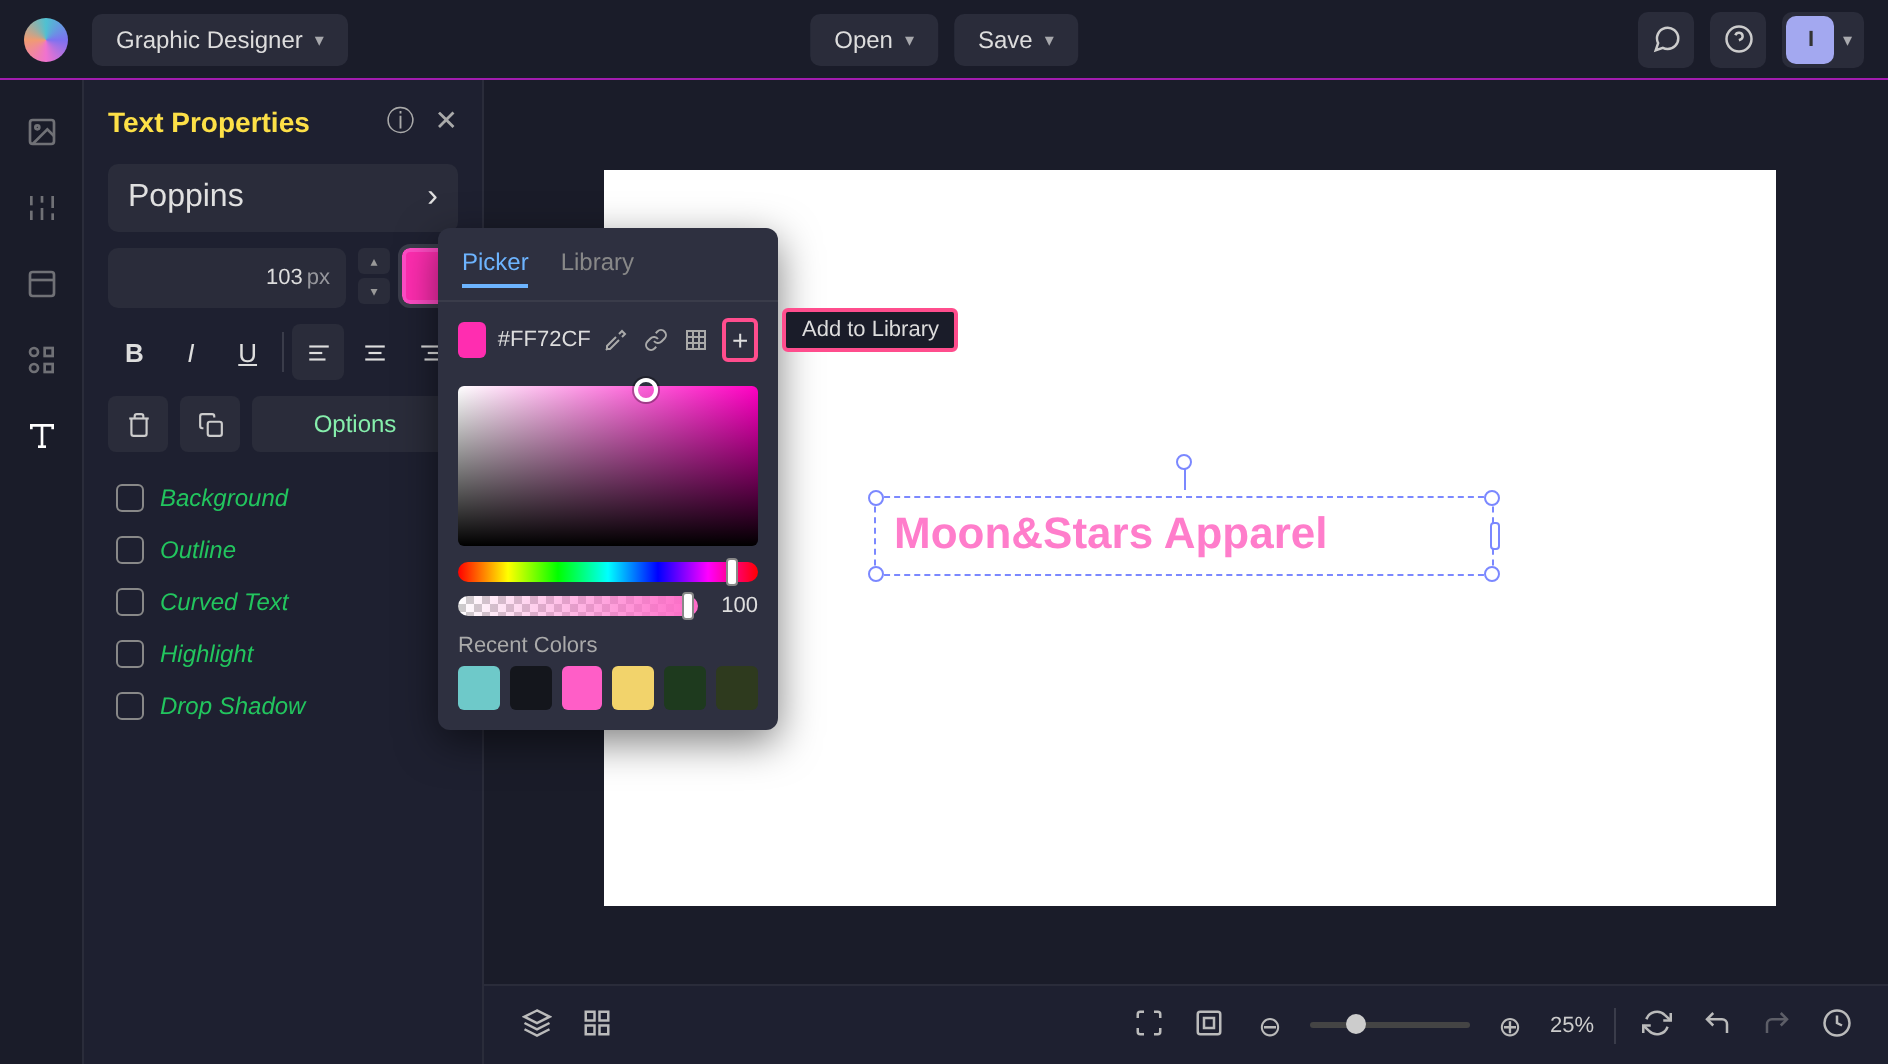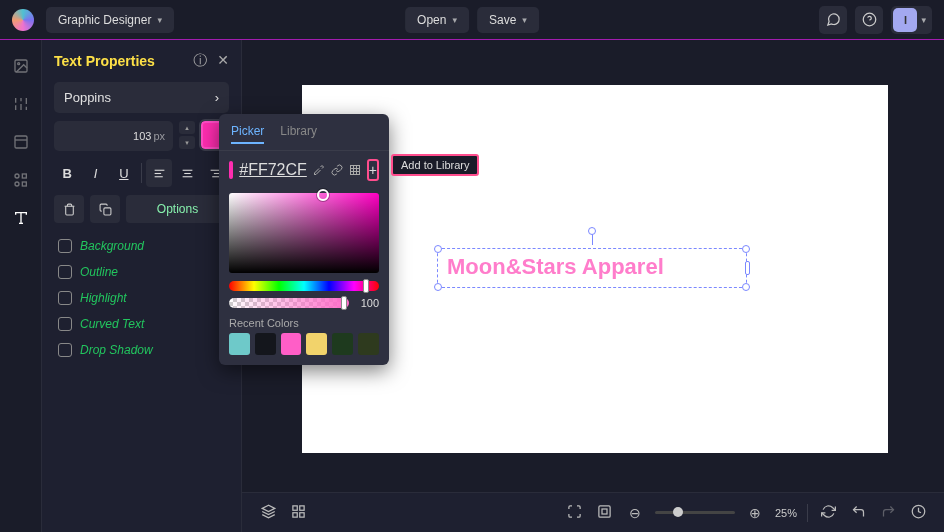--- a/index.html
+++ b/index.html
@@ -17,21 +17,21 @@
     
     .main { display: flex; height: calc(532px - 40px); }
     .rail { width: 42px; border-right: 1px solid #2a2c3a; display: flex; flex-direction: column; align-items: center; padding-top: 16px; gap: 18px; }
     .rail-icon { width: 20px; height: 20px; opacity: 0.6; cursor: pointer; color: #aaa; display:flex; align-items:center; justify-content:center; font-size:15px;}
     .rail-icon.active { opacity: 1; color: #fff; }
     
     .sidebar { width: 200px; border-right: 1px solid #2a2c3a; padding: 12px; background: #1e2030; }
     .panel-header { display: flex; align-items: center; justify-content: space-between; margin-bottom: 12px; }
     .panel-title { font-size: 14px; font-weight: 700; color: #fde047; }
     .panel-icons { display: flex; gap: 10px; color: #aaa; font-size: 14px; }
-    .font-row { background: #2a2c3a; border-radius: 5px; padding: 8px 10px; font-size: 13px; display: flex; justify-content: space-between; align-items: center; margin-bottom: 8px; cursor: pointer; }
+    .font-row { background: #2a2c3a; border-radius: 5px; padding: 8px 10px; font-size: 16px; display: flex; justify-content: space-between; align-items: center; margin-bottom: 8px; cursor: pointer; }
     .field-row { display: flex; gap: 6px; margin-bottom: 8px; align-items: stretch; }
     .size-input { flex: 1; background: #2a2c3a; border: none; border-radius: 5px; padding: 6px 8px; text-align: right; font-size: 11px; color: #ddd; display:flex; align-items:center; justify-content:flex-end; gap:2px;}
     .spin { width: 16px; display: flex; flex-direction: column; }
     .spin div { height: 13px; background: #2a2c3a; border-radius: 3px; margin-bottom: 2px; display:flex;align-items:center;justify-content:center;font-size:7px;color:#999;}
     .swatch-big { width: 28px; height: 28px; background: #ff2db0; border-radius: 4px; border: 2px solid #ff4dc5; outline: 2px solid #3a3c4a; }
     .fmt-row { display: flex; gap: 2px; margin-bottom: 8px; }
     .fmt-btn { flex: 1; height: 28px; background: transparent; border: none; color: #ddd; border-radius: 4px; cursor: pointer; font-size: 13px; display:flex;align-items:center;justify-content:center;}
     .fmt-btn.active { background: #2a2c3a; }
     .fmt-sep { width: 1px; background: #3a3c4a; margin: 4px 2px; }
     .action-row { display: flex; gap: 6px; margin-bottom: 10px; }
@@ -50,21 +50,21 @@
     .sel-handle.mr { right: -4px; top:50%; transform:translateY(-50%); border-radius:2px; width:5px;height:14px;}
     .rot-line { position: absolute; left: 50%; top: -18px; width: 1px; height: 14px; background: #7b88ff; }
     .canvas-text { position: absolute; left: 205px; top: 214px; font-size: 22px; color: #ff7dcb; font-weight: 700; }
     
     .color-panel { position: absolute; left: 219px; top: 114px; width: 170px; background: #2e3040; border-radius: 6px; padding: 0 0 10px 0; box-shadow: 0 6px 20px rgba(0,0,0,0.5); z-index: 10; }
     .cp-tabs { display: flex; gap: 16px; padding: 10px 12px 6px; font-size: 12px; border-bottom: 1px solid #3a3c4a; }
     .cp-tab { color: #888; cursor: pointer; padding-bottom: 4px; }
     .cp-tab.active { color: #6db4ff; border-bottom: 2px solid #6db4ff; }
     .cp-hex-row { display: flex; align-items: center; gap: 6px; padding: 8px 10px; }
     .cp-swatch { width: 18px; height: 18px; background: #ff2db0; border-radius: 3px; }
-    .cp-hex { font-size: 16px; color: #ddd; flex: 1; text-decoration: underline; }
+    .cp-hex { font-size: 11px; color: #ddd; flex: 1; }
     .cp-tool { width: 18px; height: 18px; color: #aaa; display:flex;align-items:center;justify-content:center;font-size:12px;cursor:pointer;}
     .cp-add { width: 22px; height: 22px; border: 2px solid #ff4d8d; border-radius: 3px; display:flex;align-items:center;justify-content:center;color:#ddd;font-size:14px;cursor:pointer;}
     .cp-tooltip { position: absolute; left: 172px; top: 40px; background: #1a1c29; border: 2px solid #ff4d8d; padding: 3px 8px; font-size: 11px; color: #ddd; border-radius: 3px; white-space: nowrap; }
     .cp-gradient { margin: 4px 10px 8px; height: 80px; border-radius: 3px; background: linear-gradient(to bottom, transparent, #000), linear-gradient(to right, #fff, #ff00c3); position: relative; }
     .cp-cursor { position: absolute; width: 12px; height: 12px; border: 2px solid #fff; border-radius: 50%; right: 50px; top: -4px; box-shadow: 0 0 0 1px rgba(0,0,0,0.3); }
     .cp-hue { margin: 0 10px 6px; height: 10px; border-radius: 5px; background: linear-gradient(to right, red, yellow, lime, cyan, blue, magenta, red); position: relative; }
     .cp-hue-thumb { position: absolute; right: 10px; top: -2px; width: 6px; height: 14px; background: #fff; border-radius: 2px; border:1px solid #888;}
     .cp-alpha-row { display: flex; align-items: center; gap: 6px; margin: 0 10px 8px; }
     .cp-alpha { flex: 1; height: 10px; border-radius: 5px; background: linear-gradient(to right, transparent, #ff6bc8), repeating-conic-gradient(#ccc 0 25%, #fff 0 50%) 0 0/8px 8px; position: relative; }
     .cp-alpha-thumb { position: absolute; right: 2px; top: -2px; width: 6px; height: 14px; background: #fff; border-radius: 2px; border:1px solid #888;}
@@ -241,25 +241,25 @@
     <div class="check-row">
         <span class="check-box"></span>
         <span>Background</span>
       </div>
     <div class="check-row">
         <span class="check-box"></span>
         <span>Outline</span>
       </div>
     <div class="check-row">
         <span class="check-box"></span>
+        <span>Curved Text</span>
+      </div>
+    <div class="check-row">
+        <span class="check-box"></span>
         <span>Highlight</span>
-      </div>
-    <div class="check-row">
-        <span class="check-box"></span>
-        <span>Curved Text</span>
       </div>
     <div class="check-row">
         <span class="check-box"></span>
         <span>Drop Shadow</span>
       </div>
   </div>
 
   <div class="canvas-area">
     <div class="canvas"></div>
     <div class="canvas-text">Moon&amp;Stars Apparel</div>

